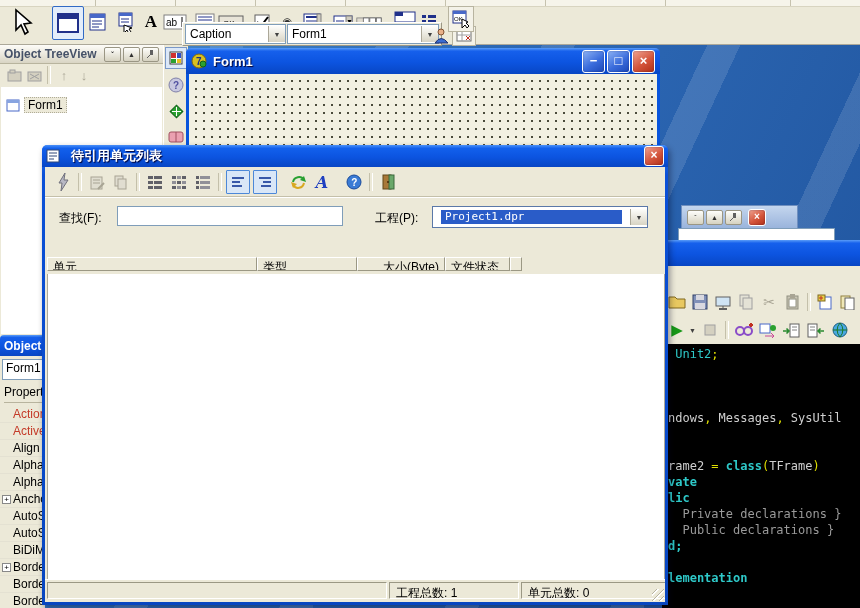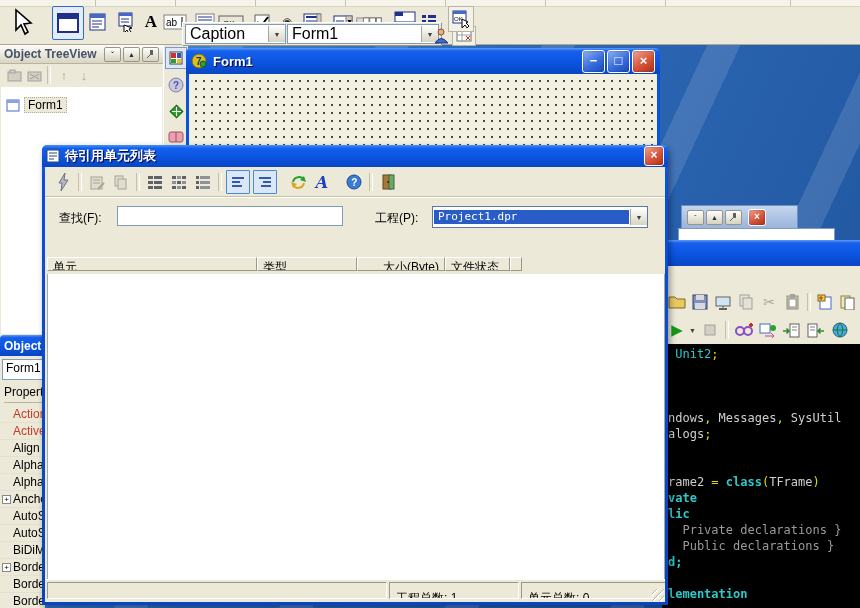--- a/index.html
+++ b/index.html
@@ -11,21 +11,21 @@
      linear-gradient(115deg,#5a9ad8 0%,#3a7cc4 22%,#2c68b4 45%,#2a64b0 60%,#1f539c 100%)}
   .desktop:before{content:"";position:absolute;inset:0;
      background:repeating-linear-gradient(115deg,rgba(255,255,255,0) 0 60px,rgba(255,255,255,.12) 60px 90px,rgba(255,255,255,0) 90px 150px)}
   
   .topbar{left:0;top:0;width:860px;height:44px;background:#ece9d8;border-bottom:1px solid #aca899}
   .tabstrip{left:0;top:0;width:860px;height:6px;background:#f6f4ea;border-bottom:1px solid #d8d4c0}
   .tabdiv{top:0;width:1px;height:6px;background:#c6c2ae}
   .tbtn{width:26px;height:26px;display:flex;align-items:center;justify-content:center}
   .raisedsel{border:1px solid #316ac5;background:#e3edfa;border-radius:2px}
   .combo{height:18px;background:#fff;border:1px solid #7f9db9;display:flex;align-items:center}
-  .combo .val{flex:1;padding:0 4px;font-size:16px;white-space:nowrap;overflow:hidden}
+  .combo .val{flex:1;padding:0 4px;font-size:12px;white-space:nowrap;overflow:hidden}
   .combo .arr{width:16px;height:16px;background:linear-gradient(#fdfdfb,#d8d4c4);border-left:1px solid #aca899;
      display:flex;align-items:center;justify-content:center;font-size:7px;color:#404040}
   
   .ptitle{background:linear-gradient(#fdfcf8,#d9d5c4);border-bottom:1px solid #b8b49e;
      font-weight:bold;color:#465268;display:flex;align-items:center;padding:0 4px;white-space:nowrap;overflow:hidden}
   .smbtn{width:15px;height:13px;background:linear-gradient(#fefefb,#d6d2c0);border:1px solid #9a9684;border-radius:2px;
      display:flex;align-items:center;justify-content:center;font-size:7px;color:#303030;margin-left:2px}
   .xpbtn{width:21px;height:21px;border:1px solid #fff;border-radius:3px;color:#fff;text-align:center;
      font:bold 13px/19px "Liberation Sans",sans-serif;box-shadow:inset 0 0 2px rgba(0,0,50,.4)}
   .bblue{background:linear-gradient(145deg,#8db2f4 0%,#3a6cdc 55%,#1c48b8 100%)}
@@ -39,21 +39,21 @@
      background-size:8px 8px;background-position:3px 3px}
   
   .dlgtb .ic{width:22px;height:22px;margin:0 1px;display:flex;align-items:center;justify-content:center}
   .sep{width:2px;height:18px;border-left:1px solid #c4c0aa;border-right:1px solid #fff;margin:0 3px}
   .toggled{background:#d9e7f7;border:1px solid #4c88d8;border-radius:1px}
   .field{background:#fff;border:1px solid #7f9db9}
   .hcell{height:14px;box-sizing:border-box;background:#ece9d8;border:1px solid;border-color:#fff #9b9884 #9b9884 #fff;
      font-size:12px;padding:1px 5px;white-space:nowrap;overflow:hidden;float:left}
   .hc0{width:210px}.hc1{width:100px}.hc2{width:144px}.hc3{width:88px;text-align:right}.hc4{width:65px}.hc5{width:11px}
   .spanel{position:absolute;top:2px;height:17px;box-sizing:border-box;border:1px solid;border-color:#9b9884 #fff #fff #9b9884;
-     font-size:12px;padding:7px 6px;white-space:nowrap;overflow:hidden}
+     font-size:12px;padding:2px 6px;white-space:nowrap;overflow:hidden}
   .grip{position:absolute;right:1px;bottom:1px;width:12px;height:12px;
      background:repeating-linear-gradient(135deg,rgba(0,0,0,0) 0 3px,#b8b4a0 3px 4px,#fff 4px 5px)}
   
   .prow{height:16px;display:flex;align-items:center;border-bottom:1px solid #e4e1d2;padding-left:2px;overflow:hidden;white-space:nowrap}
   .pbox{width:9px;height:9px;box-sizing:border-box;border:1px solid #888;background:#fff;font:8px/7px "Liberation Sans",sans-serif;
      text-align:center;color:#000;margin-right:2px;flex:0 0 9px}
   .pbox.hid{visibility:hidden}
   .plabel{font-size:12px;color:#000}
   .plabel.red{color:#c43a28}
   
@@ -406,21 +406,20 @@
           <path d="M1 8 h14 M8 1 a10 10 0 0 1 0 14 M8 1 a10 10 0 0 0 0 14" stroke="#1a7828" fill="none"></path>
         </svg>
     </span>
   </div>
   <div style="position:absolute;left:0;top:104px;width:198px;height:264px;background:#000;overflow:hidden;padding:2px 8px 0 6px;box-sizing:border-box">
       <div class="cl"><span class="c-aqua"> Unit2</span><span class="c-sym">;</span></div>
       <div class="cl"></div>
       <div class="cl"></div>
       <div class="cl"></div>
       <div class="cl"><span class="c-text">ndows</span><span class="c-sym">, </span><span class="c-text">Messages</span><span class="c-sym">, </span><span class="c-text">SysUtil</span></div>
-      <div class="cl"><span class="c-text">alogs</span><span class="c-sym">;</span></div>
       <div class="cl"></div>
       <div class="cl"></div>
       <div class="cl"><span class="c-text">rame2 </span><span class="c-sym">= </span><span class="c-kw">class</span><span class="c-sym">(</span><span class="c-text">TFrame</span><span class="c-sym">)</span></div>
       <div class="cl"><span class="c-kw">vate</span></div>
       <div class="cl"><span class="c-kw">lic</span></div>
       <div class="cl"><span class="c-cmt">  Private declarations }</span></div>
       <div class="cl"><span class="c-cmt">  Public declarations }</span></div>
       <div class="cl"><span class="c-kw">d;</span></div>
       <div class="cl"></div>
       <div class="cl"><span class="c-kw">lementation</span></div>
@@ -503,21 +502,21 @@
 </div>
 
 <div class="abs xpwin" style="left:42px;top:145px;width:626px;height:460px;background:linear-gradient(180deg,#2a78f0,#0a50d8 30px,#0846c0);padding:0;z-index:30;box-shadow:2px 3px 6px rgba(0,0,30,.4)">
   <div class="xptitle" style="height:22px;padding:0 4px;background:linear-gradient(180deg,#4a90f8 0%,#1260ec 15%,#0c54e0 55%,#0846c4 100%)">
     <svg width="14" height="14" viewBox="0 0 14 14">
       <rect x="1" y="1" width="12" height="12" fill="#fff" stroke="#304878"></rect>
         <line x1="3" y1="4" x2="11" y2="4" stroke="#304878"></line>
         <line x1="3" y1="7" x2="11" y2="7" stroke="#304878"></line>
         <line x1="3" y1="10" x2="8" y2="10" stroke="#304878"></line>
     </svg>
-    <span style="margin-left:5px;font-size:13px;flex:1;text-shadow:1px 1px 1px #003">待引用单元列表</span>
+    <span style="margin-left:11px;font-size:13px;flex:1;text-shadow:1px 1px 1px #003">待引用单元列表</span>
     <span class="xpbtn bred" style="width:18px;height:18px;font:bold 12px/16px 'Liberation Sans',sans-serif">×</span>
   </div>
   <div style="position:absolute;left:3px;top:22px;right:3px;bottom:3px;background:#ece9d8;overflow:hidden">
 
     <div class="dlgtb" style="height:30px;border-bottom:1px solid #fff;box-shadow:0 -1px 0 #c4c0aa inset;display:flex;align-items:center;padding-left:6px">
       <span class="ic">
         <svg width="12" height="18" viewBox="0 0 12 18">
             <polygon points="8,0 2,10 5,10 4,18 11,7 7,7" fill="#b8b8c4" stroke="#70707c"></polygon>
           </svg>
       </span>
@@ -610,21 +609,21 @@
             <circle cx="7" cy="8" r="1" fill="#402808"></circle>
           </svg>
       </span>
     </div>
 
     <div style="position:absolute;left:0;top:33px;width:100%;height:34px">
       <span class="abs" style="left:14px;top:10px">查找(F):</span>
       <input class="abs field" style="left: 72px; top: 6px; width: 218px; height: 18px; padding: 0px 3px; font-size: 12px; outline: none;" value="">
       <span class="abs" style="left:330px;top:10px">工程(P):</span>
       <div class="abs combo" style="left:387px;top:6px;width:214px;height:20px;border-color:#5a78a8">
-        <span class="val" style="background:#2a5cc8;color:#fff;height:14px;line-height:14px;margin:1px;font-family:'DejaVu Sans Mono',monospace;font-size:11px">Project1.dpr</span>
+        <span class="val" style="background:#2a5cc8;color:#fff;height:14px;line-height:14px;margin:8px;font-family:'DejaVu Sans Mono',monospace;font-size:11px">Project1.dpr</span>
         <span class="arr">▼</span>
       </div>
     </div>
 
     <div style="position:absolute;left:2px;top:90px;width:618px;height:17px">
         <div class="hcell hc0">单元</div>
         <div class="hcell hc1">类型</div>
         <div class="hcell hc3">大小(Byte)</div>
         <div class="hcell hc4">文件状态</div>
         <div class="hcell hc5"></div>

